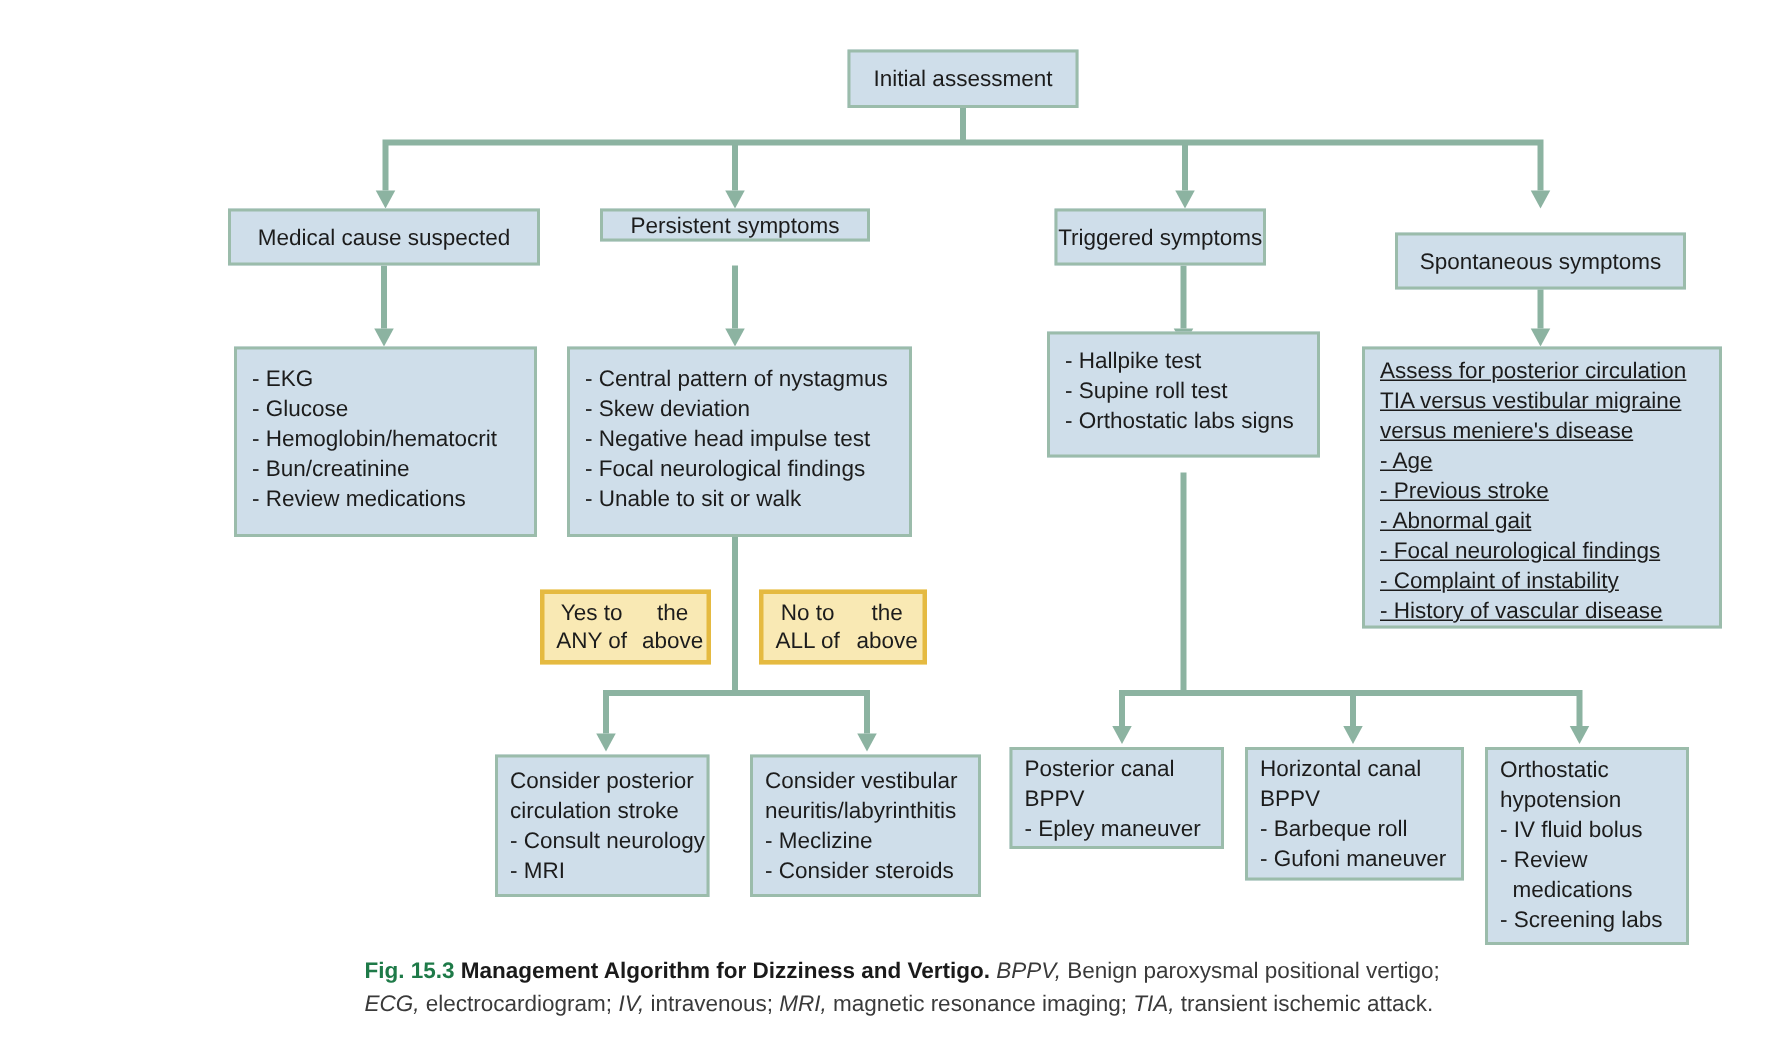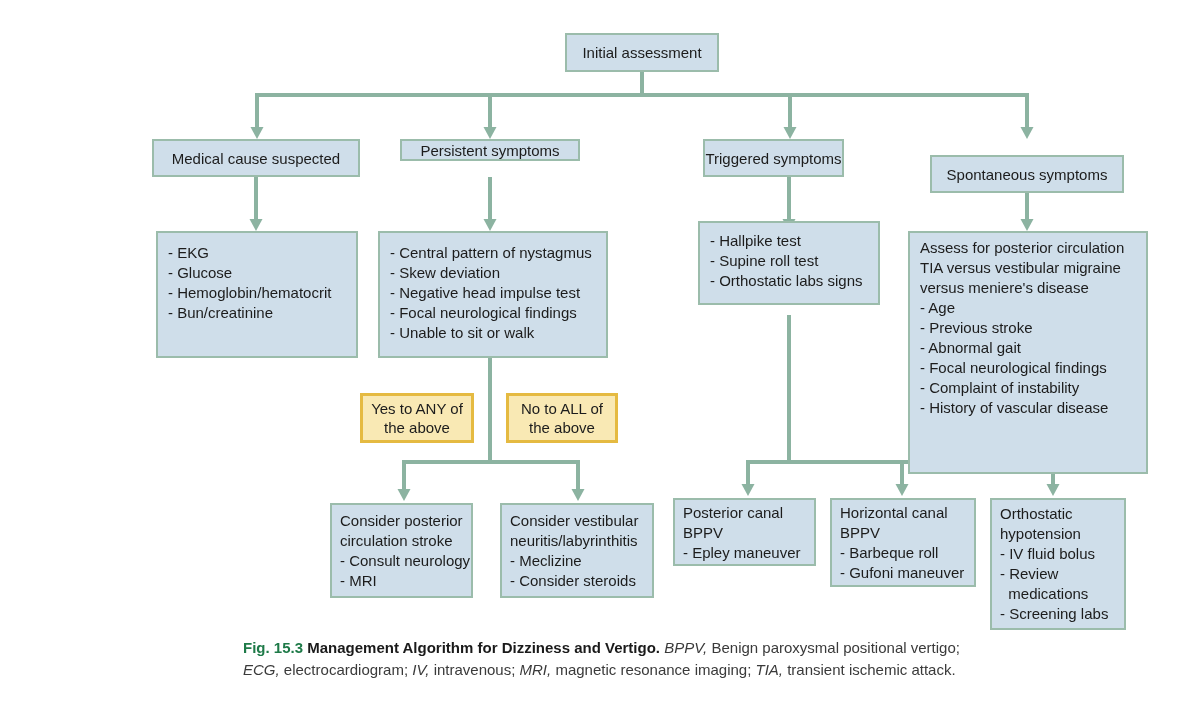--- a/index.html
+++ b/index.html
@@ -15,21 +15,21 @@
   .node {
     position:absolute; box-sizing:border-box; z-index:1;
     background:var(--box-fill); border:2px solid var(--box-border);
     font-size:15px; color:var(--text);
   }
   .node.header { display:flex; align-items:center; justify-content:center; text-align:center; }
   .node.list { padding:10px 10px 6px 10px; line-height:20px; }
   .node.list .line { white-space:pre; }
   .node.highlight {
     background:var(--highlight-fill); border:3px solid var(--highlight-border);
-    display:flex; flex-direction:column; align-items:center; justify-content:center;
+    display:flex; flex-direction:row; align-items:center; justify-content:center;
     text-align:center; line-height:19px;
   }
   .caption {
     position:absolute; left:243px; top:637px; width:760px; z-index:1;
     font-size:15px; line-height:22px; color:#3a3a3a;
   }
   .caption .fig { font-weight:bold; color:var(--caption-accent); }
   .caption .b { font-weight:bold; color:#1a1a1a; }
   .caption .i { font-style:italic; }
 </style>
@@ -76,37 +76,38 @@
   <div class="node header" style="left:152px;top:139px;width:208px;height:38px;">Medical cause suspected</div>
   <div class="node header" style="left:400px;top:139px;width:180px;height:22px;">Persistent symptoms</div>
   <div class="node header" style="left:703px;top:139px;width:141px;height:38px;">Triggered symptoms</div>
   <div class="node header" style="left:930px;top:139px;width:194px;height:38px;margin-top:16px;">Spontaneous symptoms</div>
 
   <div class="node list" style="left:156px;top:231px;width:202px;height:127px;">
     <div class="line">- EKG</div>
     <div class="line">- Glucose</div>
     <div class="line">- Hemoglobin/hematocrit</div>
     <div class="line">- Bun/creatinine</div>
+    <div class="line">- Review medications</div>
   </div>
 
   <div class="node list" style="left:378px;top:231px;width:230px;height:127px;">
     <div class="line">- Central pattern of nystagmus</div>
     <div class="line">- Skew deviation</div>
     <div class="line">- Negative head impulse test</div>
     <div class="line">- Focal neurological findings</div>
     <div class="line">- Unable to sit or walk</div>
   </div>
 
   <div class="node list" style="left:698px;top:221px;width:182px;height:84px;padding-top:8px;">
     <div class="line">- Hallpike test</div>
     <div class="line">- Supine roll test</div>
     <div class="line">- Orthostatic labs signs</div>
   </div>
 
-  <div class="node list" style="left:908px;top:231px;width:240px;height:243px;padding-top:5px;">
+  <div class="node list" style="left:908px;top:231px;width:240px;height:188px;padding-top:5px;text-decoration:underline;">
     <div class="line">Assess for posterior circulation</div>
     <div class="line">TIA versus vestibular migraine</div>
     <div class="line">versus meniere's disease</div>
     <div class="line">- Age</div>
     <div class="line">- Previous stroke</div>
     <div class="line">- Abnormal gait</div>
     <div class="line">- Focal neurological findings</div>
     <div class="line">- Complaint of instability</div>
     <div class="line">- History of vascular disease</div>
   </div>

